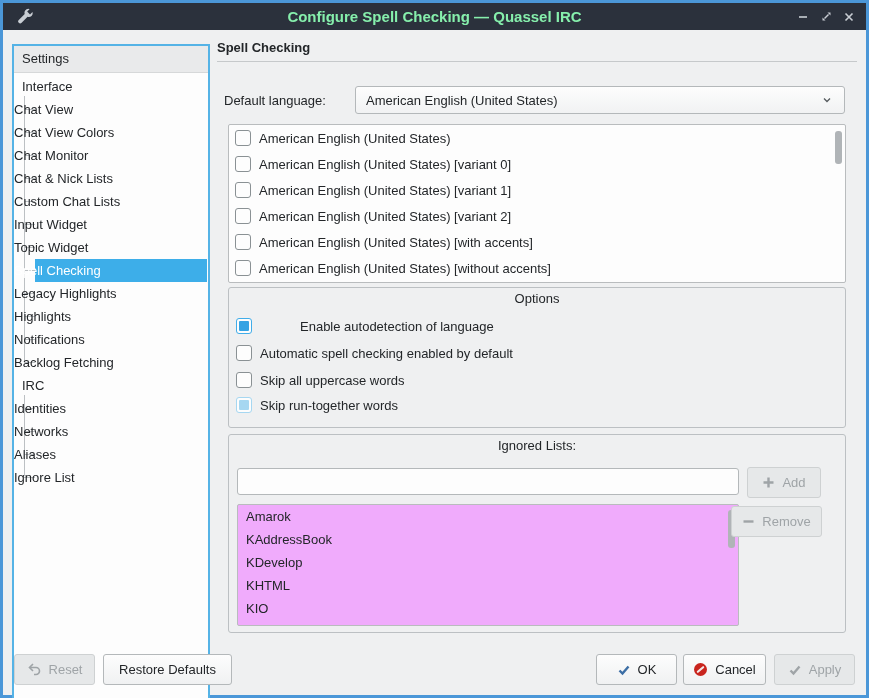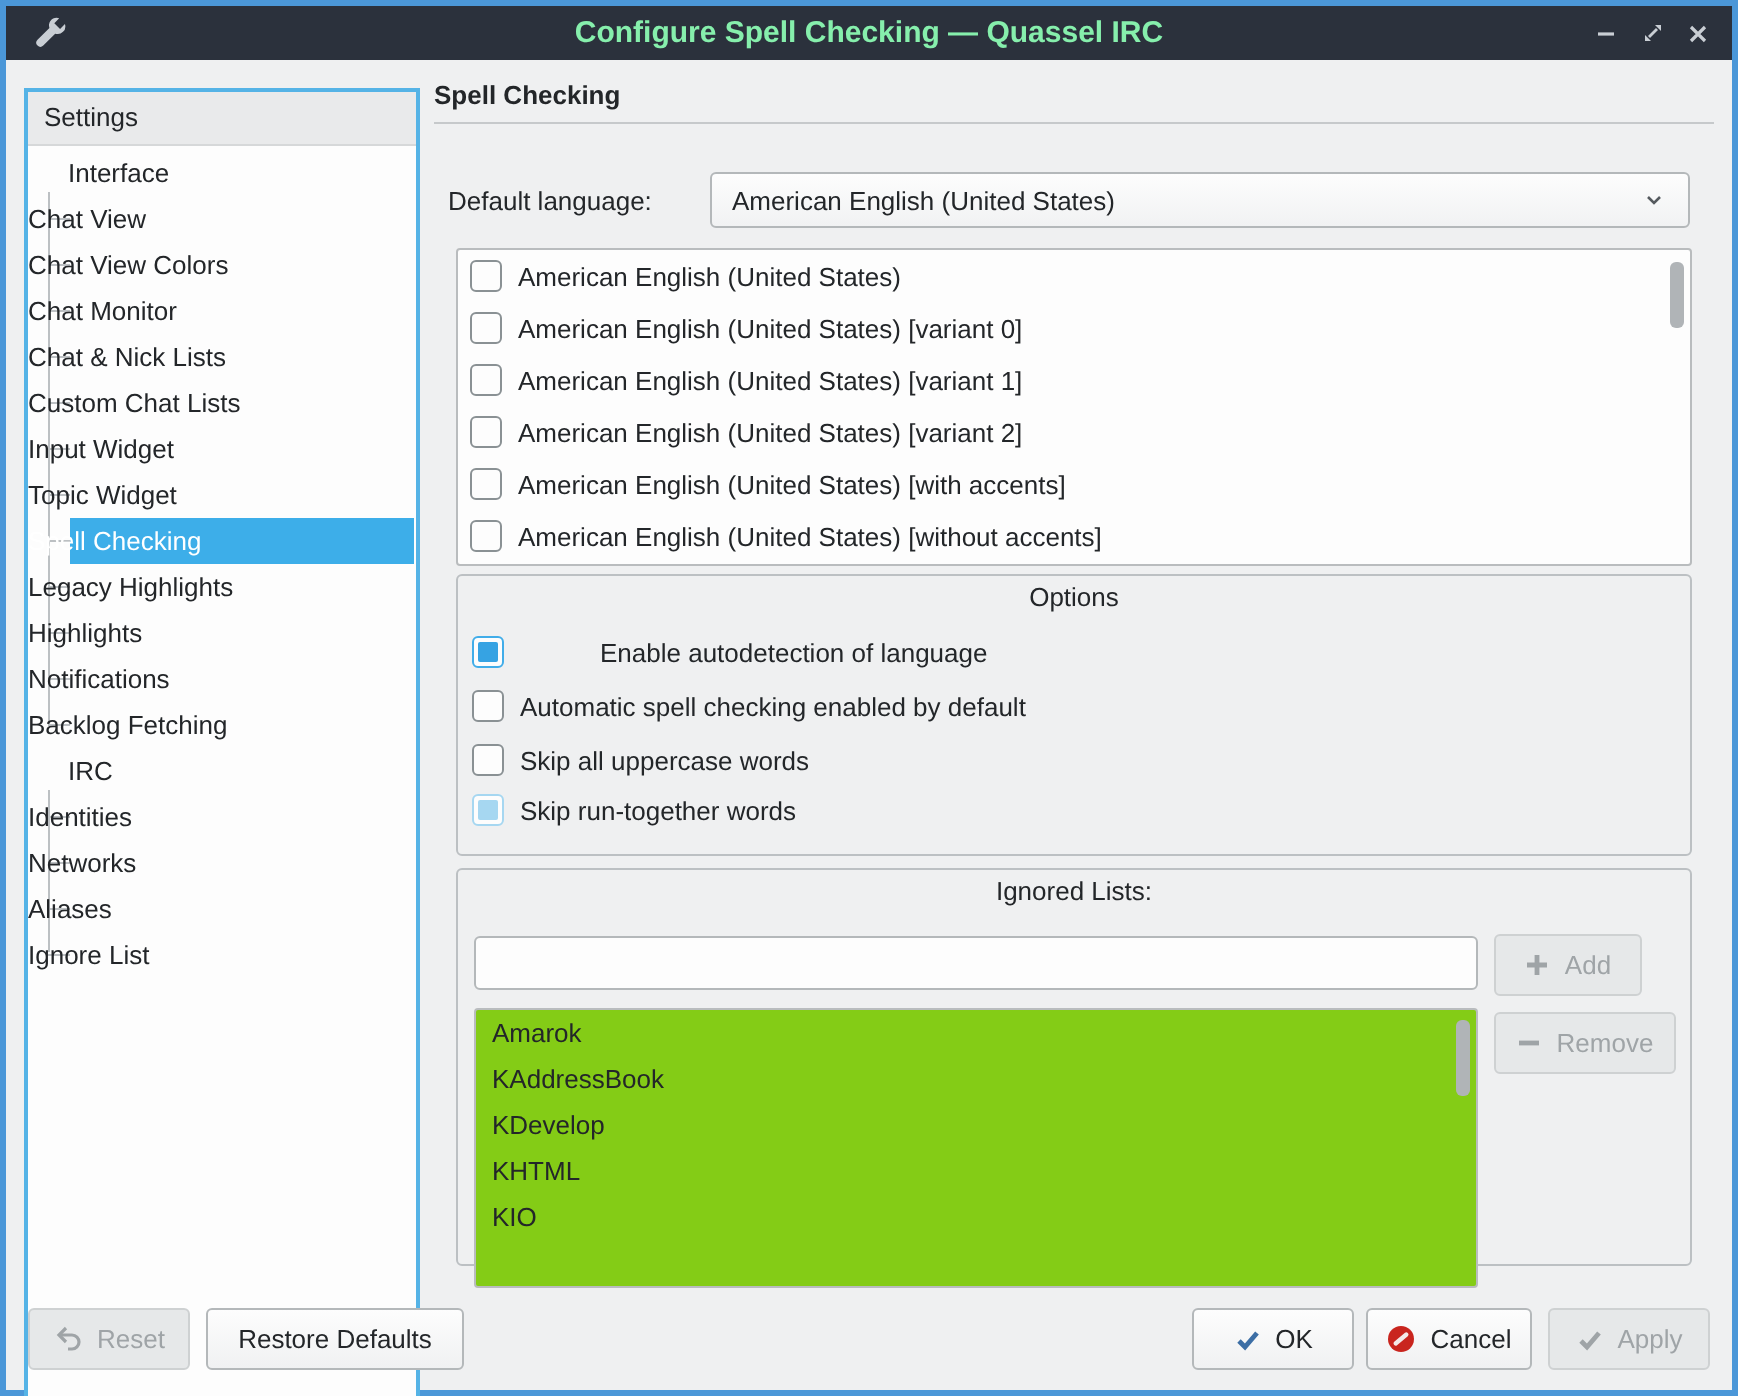--- a/index.html
+++ b/index.html
@@ -29,21 +29,21 @@
     position:absolute; left:12px; top:44px; width:198px; height:676px;
     background:#fdfdfd; border:2px solid #55b3e6;
   }
   .sidebar-header{
     height:27px; background:#e9eaeb; border-bottom:1px solid #d6d8d9;
     line-height:26px; padding-left:8px; color:#232629;
   }
   .tree{ position:relative; padding-top:2px; }
   .vline{ position:absolute; width:1px; background:#bcc0c3; left:10px; }
   .row{ position:relative; height:23px; line-height:23px; white-space:nowrap; }
-  .row.top{ padding-left:20px; }
+  .row.top{ padding-left:8px; }
   .row.child{ }
   .row.child::before{
     content:""; position:absolute; left:10px; top:11px; width:11px; height:1px; background:#bcc0c3;
   }
   .row .hl{ position:absolute; left:21px; right:1px; top:0; bottom:0; background:#3daee9; }
   .row span{ position:relative; }
   .row.selected span{ color:#ffffff; }
 
   
   .main-header{ position:absolute; left:217px; top:40px; font-weight:bold; }
@@ -78,22 +78,22 @@
   .groupbox .gb-title{ position:absolute; top:3px; left:0; right:0; text-align:center; }
 
   .opt-row{ position:absolute; left:7px; display:flex; align-items:center; gap:8px; height:22px; }
 
   .ign-input{
     position:absolute; left:8px; top:33px; width:502px; height:27px;
     background:#fdfdfd; border:1px solid #b4b8ba; border-radius:3px;
     font:13px "Liberation Sans",sans-serif; padding:0 6px; color:#232629; outline:none;
   }
   .ign-list{
-    position:absolute; left:8px; top:69px; width:502px; height:140px;
-    background:#84cc16; border:1px solid #b9bcbe; border-radius:2px; overflow:hidden;
+    position:absolute; left:8px; top:69px; width:502px; height:122px;
+    background:#f0abfc; border:1px solid #b9bcbe; border-radius:2px; overflow:hidden;
   }
   .ign-item{ height:23px; line-height:23px; padding-left:8px; }
 
   .btn{
     position:absolute; height:31px; border:1px solid #b4b8ba; border-radius:3px;
     background:linear-gradient(#fdfdfd,#f0f1f2); color:#232629;
     display:flex; align-items:center; justify-content:center; gap:7px;
     font-size:13px; cursor:default;
   }
   .btn.disabled{ background:#e6e8e9; border-color:#ced1d2; color:#9fa4a7; }
@@ -233,21 +233,21 @@
       <span>Add</span>
     </button>
     <div class="ign-list">
       <div class="ign-item">Amarok</div>
       <div class="ign-item">KAddressBook</div>
       <div class="ign-item">KDevelop</div>
       <div class="ign-item">KHTML</div>
       <div class="ign-item">KIO</div>
       <div class="vscroll" style="right:3px; top:5px; height:38px;"></div>
     </div>
-    <button class="btn disabled" style="left:518px; top:71px; width:91px;">
+    <button class="btn disabled" style="left:502px; top:71px; width:91px;">
       <span class="icon">
         <svg width="13" height="13" viewBox="0 0 13 13">
             <path d="M1.5 6.5 h10" stroke="#9fa4a7" stroke-width="2.4"></path>
           </svg>
       </span>
       <span>Remove</span>
     </button>
   </div>
 
   <button class="btn disabled" style="left:14px; top:654px; width:81px;">

